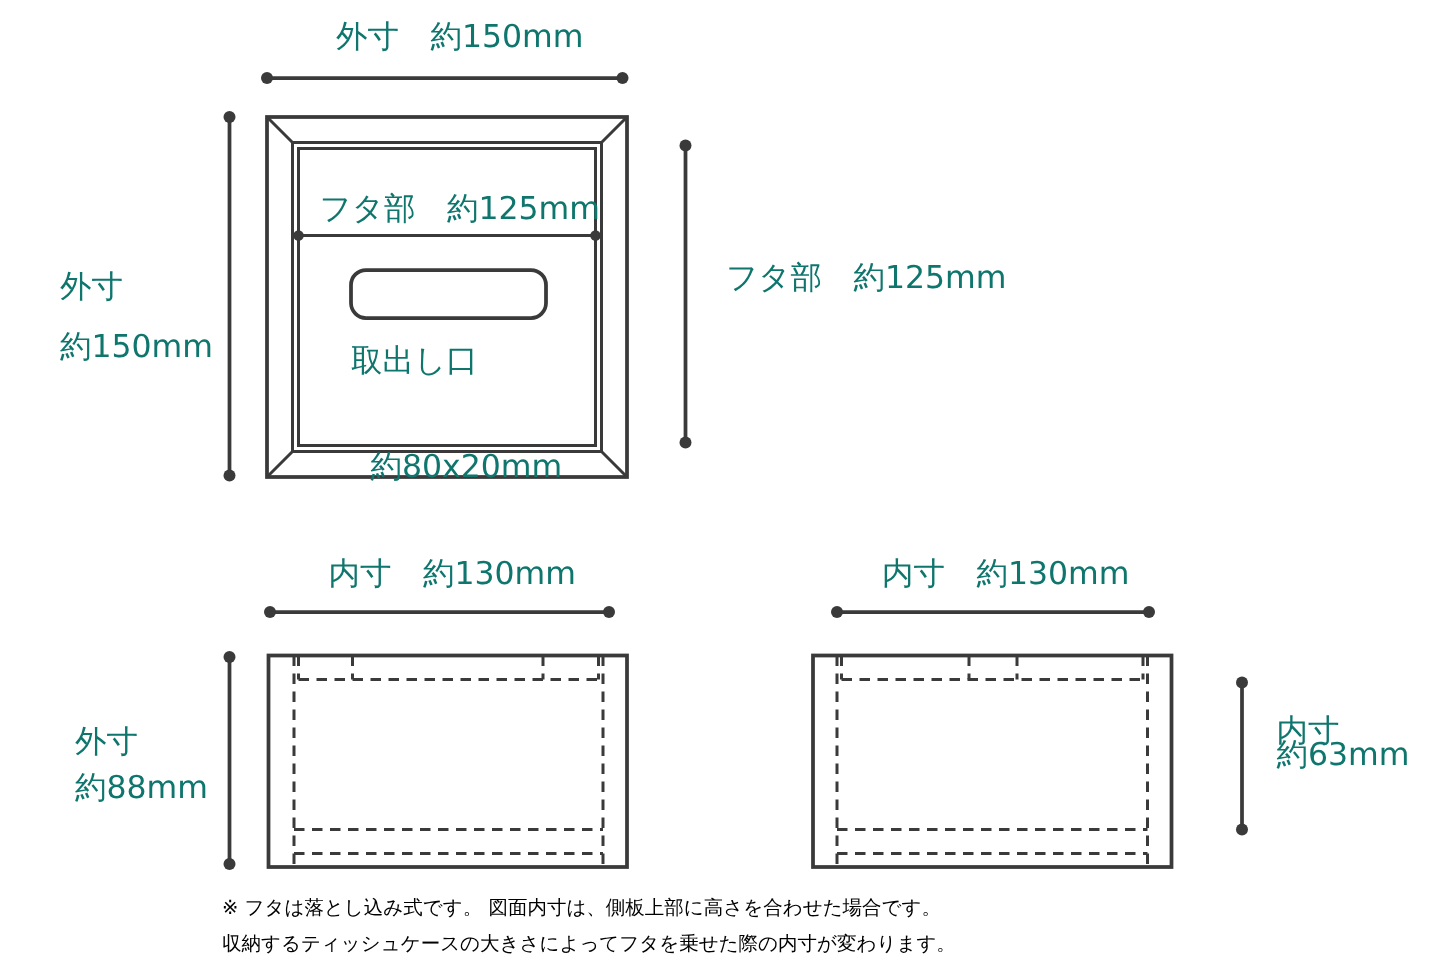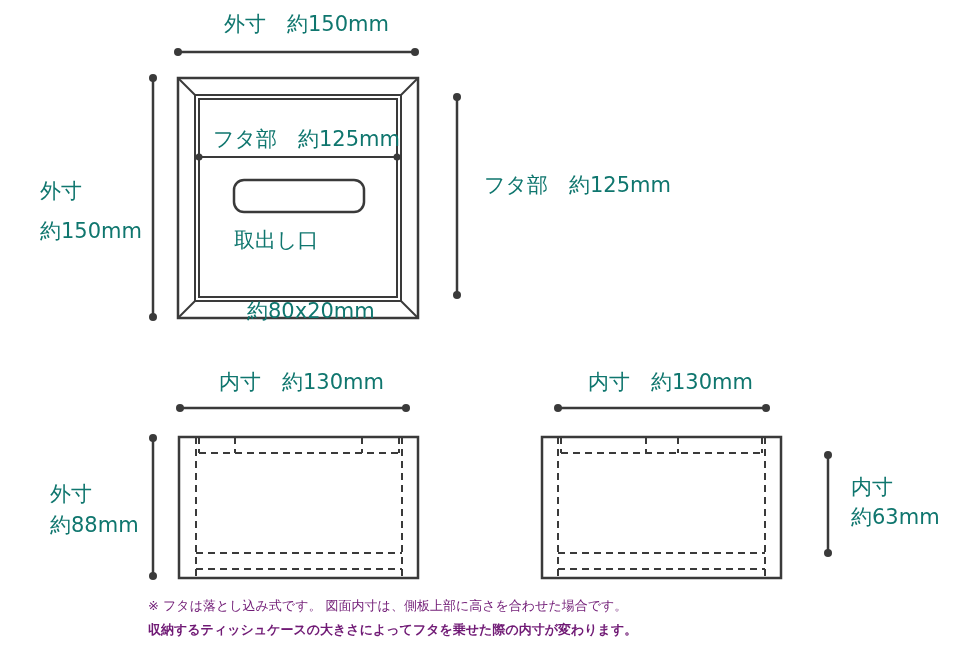--- a/index.html
+++ b/index.html
@@ -1,20 +1,20 @@
 <!DOCTYPE html>
 <html><head>
 <meta charset="utf-8">
 <style>
   html, body { margin:0; padding:0; background:#ffffff; }
   body { width:967px; height:647px; position:relative; overflow:hidden;
          font-family:"DejaVu Sans","Liberation Sans",sans-serif; color:#111; }
   svg { position:absolute; left:0; top:0; }
   .lbl { position:absolute; font-weight:normal; font-size:21px; line-height:22px; white-space:nowrap; color:#0f766e; }
-  .note { position:absolute; font-size:13px; line-height:20px; white-space:nowrap; color:#701a75; }
+  .note { position:absolute; font-size:13px; line-height:20px; white-space:nowrap; color:#000000; }
 </style>
 </head>
 <body>
 
 <svg width="967" height="647" viewBox="0 0 967 647">
   <g stroke="#3a3a3a" fill="none" stroke-width="2.5">
 
     <line x1="178" y1="52" x2="415" y2="52"></line>
 
     <line x1="153" y1="78" x2="153" y2="317"></line>
@@ -92,16 +92,16 @@
 <div class="lbl" style="left:484px;top:174px;">フタ部　約125mm</div>
 <div class="lbl" style="left:234px;top:229px;">取出し口</div>
 <div class="lbl" style="left:247px;top:252px;margin-top:48px;">約80x20mm</div>
 
 <div class="lbl" style="left:219px;top:371px;">内寸　約130mm</div>
 <div class="lbl" style="left:50px;top:483px;">外寸</div>
 <div class="lbl" style="left:50px;top:514px;">約88mm</div>
 
 <div class="lbl" style="left:588px;top:371px;">内寸　約130mm</div>
 <div class="lbl" style="left:851px;top:476px;">内寸</div>
-<div class="lbl" style="left:851px;top:506px;">約63mm</div>
+<div class="lbl" style="left:851px;top:492px;">約63mm</div>
 
 <div class="note" style="left:148px;top:596px;">※ フタは落とし込み式です。 図面内寸は、側板上部に高さを合わせた場合です。</div>
-<div class="note" style="left:148px;top:620px;font-weight:bold;">収納するティッシュケースの大きさによってフタを乗せた際の内寸が変わります。</div>
+<div class="note" style="left:148px;top:620px;">収納するティッシュケースの大きさによってフタを乗せた際の内寸が変わります。</div>
 
 </body></html>

